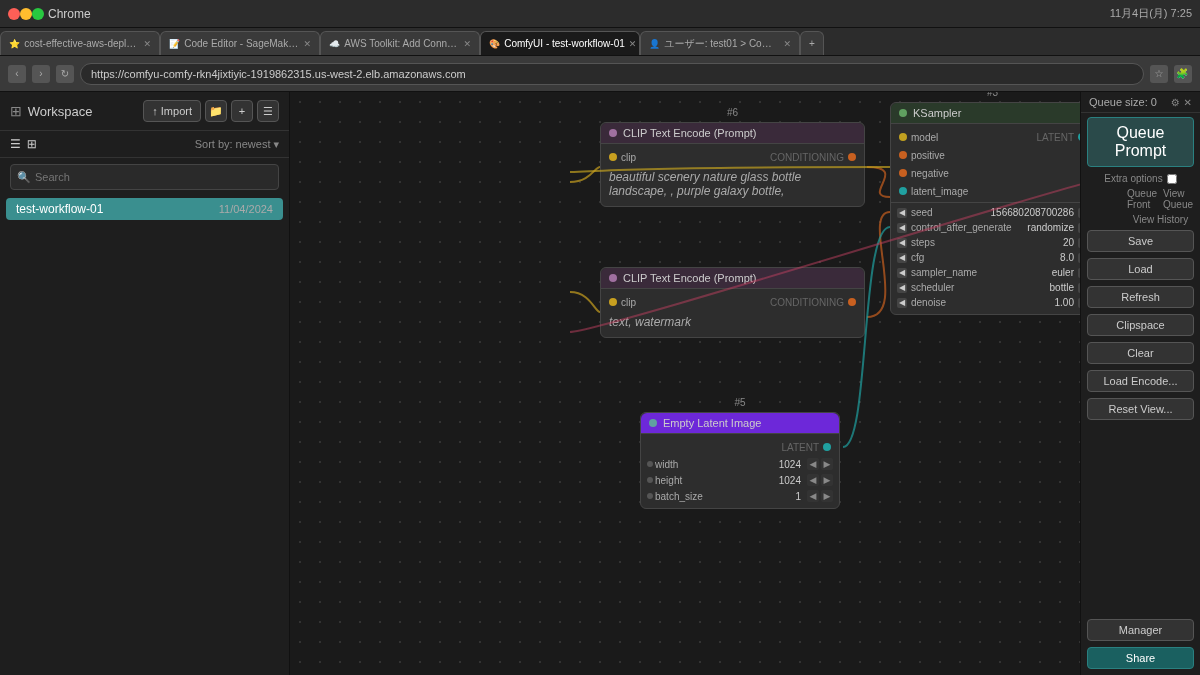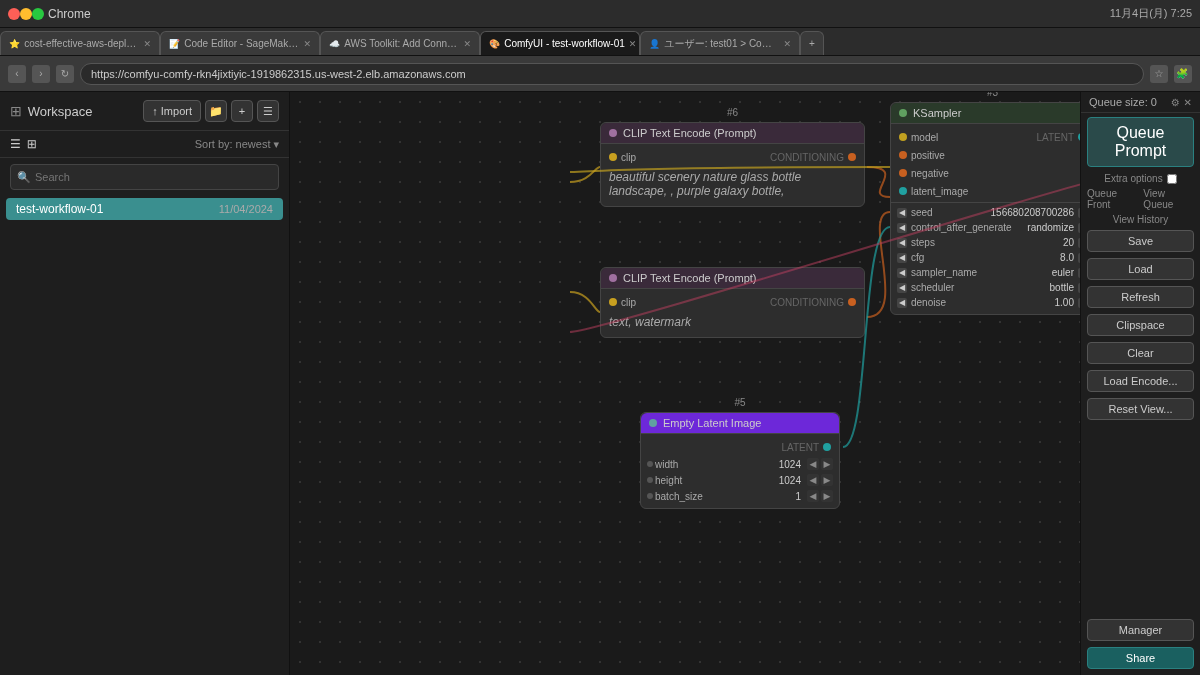--- a/index.html
+++ b/index.html
@@ -262,21 +262,21 @@
       font-size: 16px; color: #fff;
       cursor: pointer;
       text-align: center;
       font-weight: 500;
     }
     .extra-options-row {
       display: flex; align-items: center; justify-content: center; gap: 4px;
       padding: 2px 6px; font-size: 10px; color: #888;
     }
     .extra-checkbox { width: 10px; height: 10px; }
-    .sub-options { display: flex; gap: 4px; padding: 2px 6px; justify-content: center; }
+    .sub-options { display: flex; gap: 4px; padding: 2px 6px; justify-content: center; margin-left: 40px; }
     .sub-opt { font-size: 10px; color: #888; cursor: pointer; }
     .panel-spacer { flex: 1; }
     .manager-btn {
       margin: 3px 6px;
       padding: 4px 8px;
       background: #333;
       border: 1px solid #555;
       border-radius: 4px;
       font-size: 11px; color: #ccc;
       cursor: pointer;

